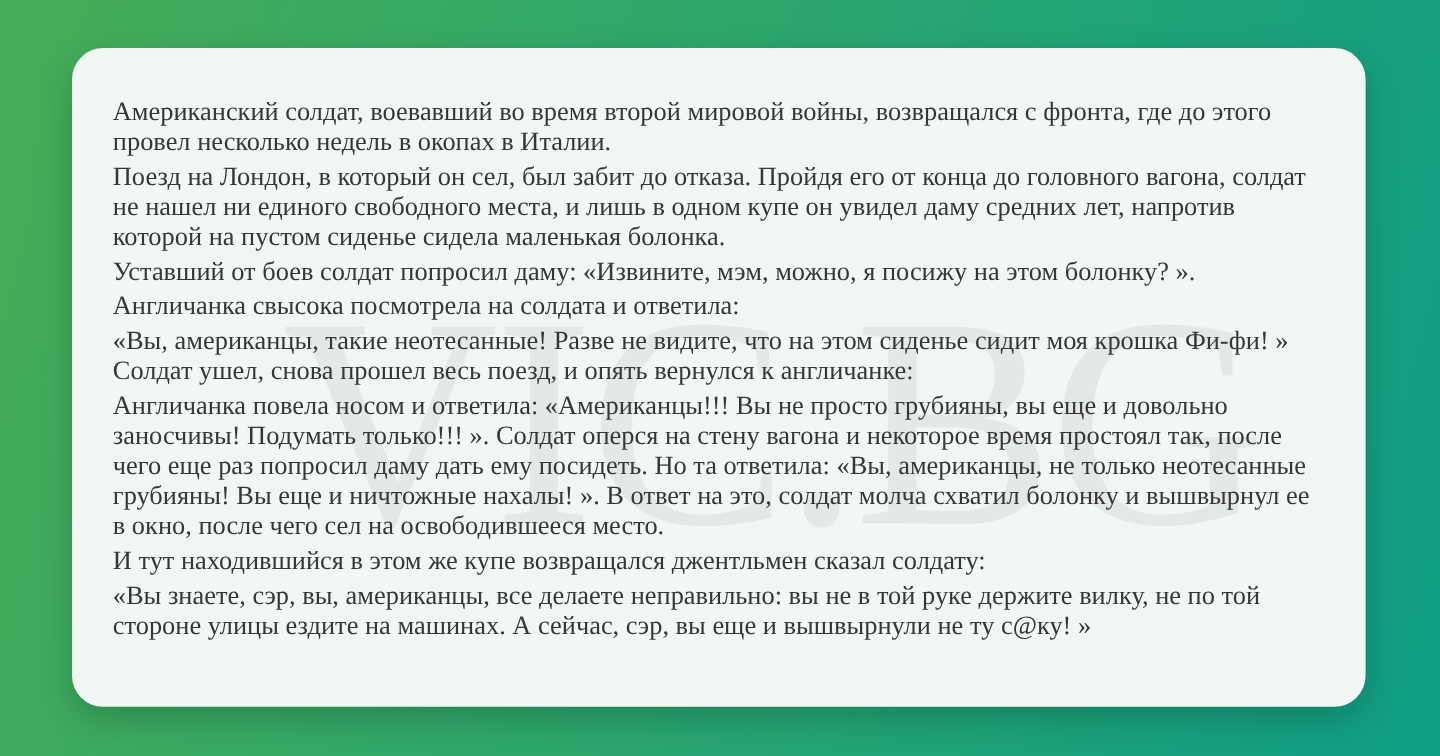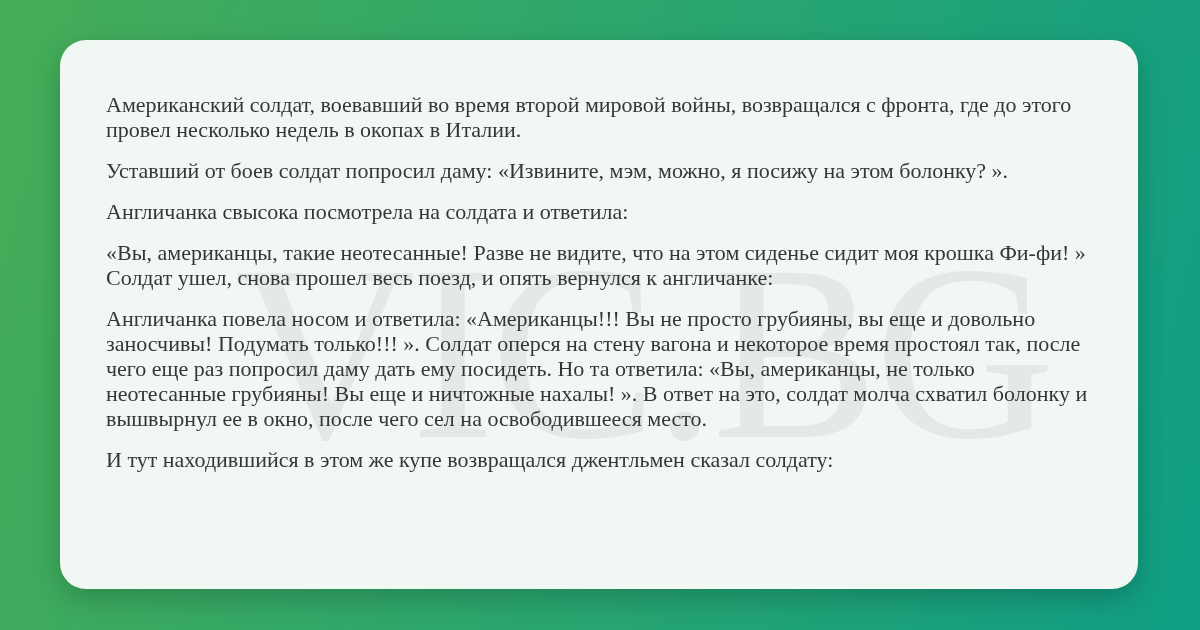--- a/index.html
+++ b/index.html
@@ -50,31 +50,33 @@
   }
   .joke-text {
     position: relative;
     z-index: 1;
     padding: 36px 30px 0 30px;
     font-size: 22px;
     line-height: 25px;
     color: var(--text-color);
   }
   .joke-text p {
-    margin: 16px;
+    margin: 4px;
   }
 </style>
 </head>
 <body>
 
 <div class="background">
   <div class="card">
     <div class="watermark">VIC.BG</div>
     <div class="joke-text">
         <p>Американский солдат, воевавший во время второй мировой войны, возвращался с фронта, где до этого провел несколько недель в окопах в Италии.</p>
+        <p>Поезд на Лондон, в который он сел, был забит до отказа. Пройдя его от конца до головного вагона, солдат не нашел ни единого свободного места, и лишь в одном купе он увидел даму средних лет, напротив которой на пустом сиденье сидела маленькая болонка.</p>
         <p>Уставший от боев солдат попросил даму: «Извините, мэм, можно, я посижу на этом болонку? ».</p>
         <p>Англичанка свысока посмотрела на солдата и ответила:</p>
         <p>«Вы, американцы, такие неотесанные! Разве не видите, что на этом сиденье сидит моя крошка Фи-фи! » Солдат ушел, снова прошел весь поезд, и опять вернулся к англичанке:</p>
         <p>Англичанка повела носом и ответила: «Американцы!!! Вы не просто грубияны, вы еще и довольно заносчивы! Подумать только!!! ». Солдат оперся на стену вагона и некоторое время простоял так, после чего еще раз попросил даму дать ему посидеть. Но та ответила: «Вы, американцы, не только неотесанные грубияны! Вы еще и ничтожные нахалы! ». В ответ на это, солдат молча схватил болонку и вышвырнул ее в окно, после чего сел на освободившееся место.</p>
         <p>И тут находившийся в этом же купе возвращался джентльмен сказал солдату:</p>
+        <p>«Вы знаете, сэр, вы, американцы, все делаете неправильно: вы не в той руке держите вилку, не по той стороне улицы ездите на машинах. А сейчас, сэр, вы еще и вышвырнули не ту с@ку! »</p>
       </div>
   </div>
 </div>
 
 </body></html>

